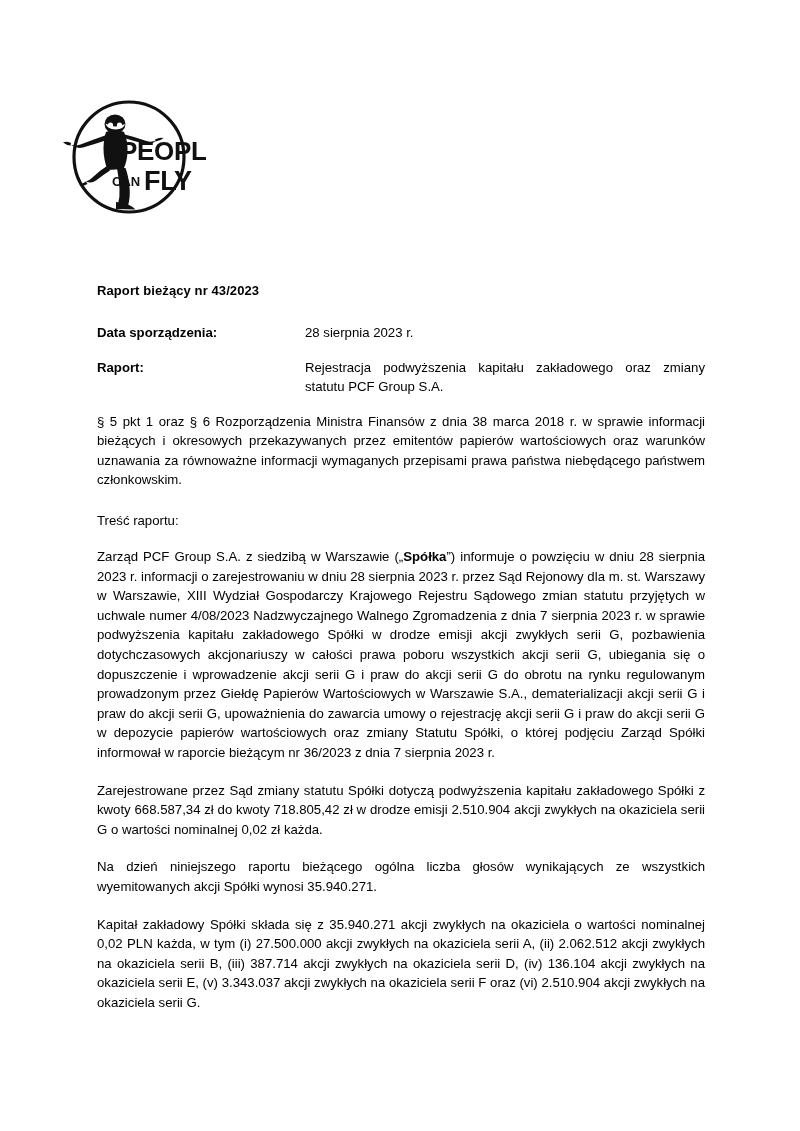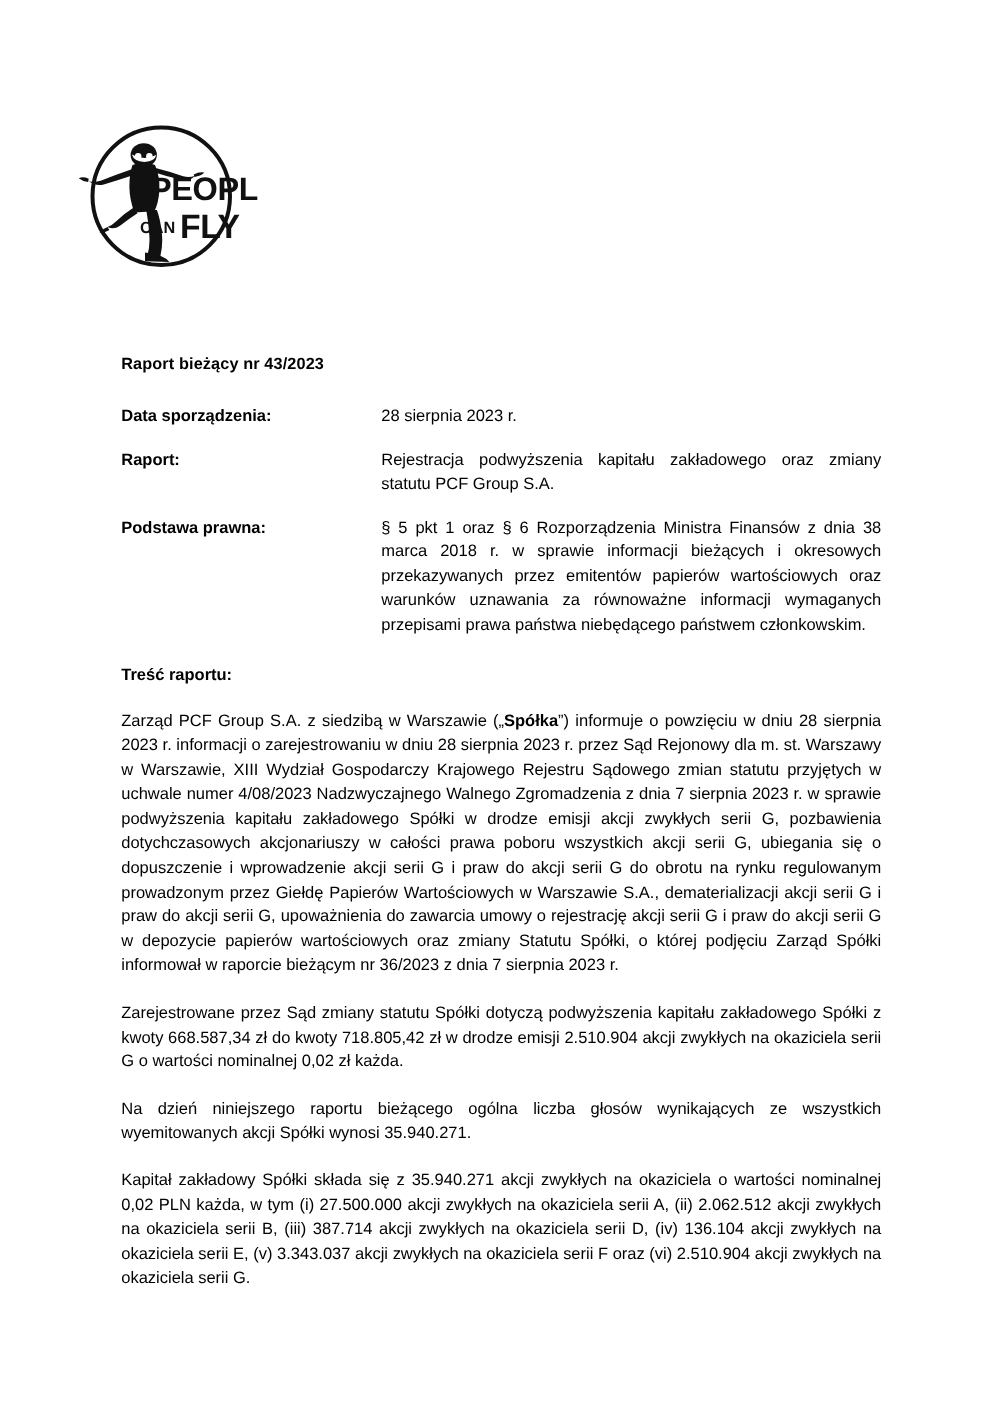--- a/index.html
+++ b/index.html
@@ -67,21 +67,21 @@
     flex: 1 1 auto;
     font-size: 13.2px;
     line-height: 19.5px;
     text-align: justify;
     text-justify: inter-word;
     hyphens: none;
   }
 
   .section-heading {
     font-size: 13.2px;
-    font-weight: bold;
+    font-weight: normal;
     line-height: 19.5px;
     margin: 21px 0 17px 0;
   }
 
   .para {
     font-size: 13.2px;
     line-height: 19.6px;
     text-align: justify;
     text-justify: inter-word;
     margin: 0 0 18px 0;
@@ -136,21 +136,20 @@
       <div class="meta-label">Data sporządzenia:</div>
       <div class="meta-value">28 sierpnia 2023 r.</div>
     </div>
 
     <div class="meta-row">
       <div class="meta-label">Raport:</div>
       <div class="meta-value">Rejestracja podwyższenia kapitału zakładowego oraz zmiany statutu PCF Group S.A.</div>
     </div>
 
     <div class="meta-row">
-      <div class="meta-label">Podstawa prawna:</div>
       <div class="meta-value">§ 5 pkt 1 oraz § 6 Rozporządzenia Ministra Finansów z dnia 38 marca 2018 r. w sprawie informacji bieżących i okresowych przekazywanych przez emitentów papierów wartościowych oraz warunków uznawania za równoważne informacji wymaganych przepisami prawa państwa niebędącego państwem członkowskim.</div>
     </div>
 
     <div class="section-heading">Treść raportu:</div>
 
     <p class="para"><span>Zarząd PCF Group S.A. z siedzibą w Warszawie („</span><b>Spółka</b><span>”) informuje o powzięciu w dniu 28 sierpnia 2023 r. informacji o zarejestrowaniu w dniu 28 sierpnia 2023 r. przez Sąd Rejonowy dla m. st. Warszawy w Warszawie, XIII Wydział Gospodarczy Krajowego Rejestru Sądowego zmian statutu przyjętych w uchwale numer 4/08/2023 Nadzwyczajnego Walnego Zgromadzenia z dnia 7 sierpnia 2023 r. w sprawie podwyższenia kapitału zakładowego Spółki w drodze emisji akcji zwykłych serii G, pozbawienia dotychczasowych akcjonariuszy w całości prawa poboru wszystkich akcji serii G, ubiegania się o dopuszczenie i wprowadzenie akcji serii G i praw do akcji serii G do obrotu na rynku regulowanym prowadzonym przez Giełdę Papierów Wartościowych w Warszawie S.A., dematerializacji akcji serii G i praw do akcji serii G, upoważnienia do zawarcia umowy o rejestrację akcji serii G i praw do akcji serii G w depozycie papierów wartościowych oraz zmiany Statutu Spółki, o której podjęciu Zarząd Spółki informował w raporcie bieżącym nr 36/2023 z dnia 7 sierpnia 2023 r.</span></p>
 
     <p class="para">Zarejestrowane przez Sąd zmiany statutu Spółki dotyczą podwyższenia kapitału zakładowego Spółki z kwoty 668.587,34 zł do kwoty 718.805,42 zł w drodze emisji 2.510.904 akcji zwykłych na okaziciela serii G o wartości nominalnej 0,02 zł każda.</p>
 
     <p class="para">Na dzień niniejszego raportu bieżącego ogólna liczba głosów wynikających ze wszystkich wyemitowanych akcji Spółki wynosi 35.940.271.</p>

